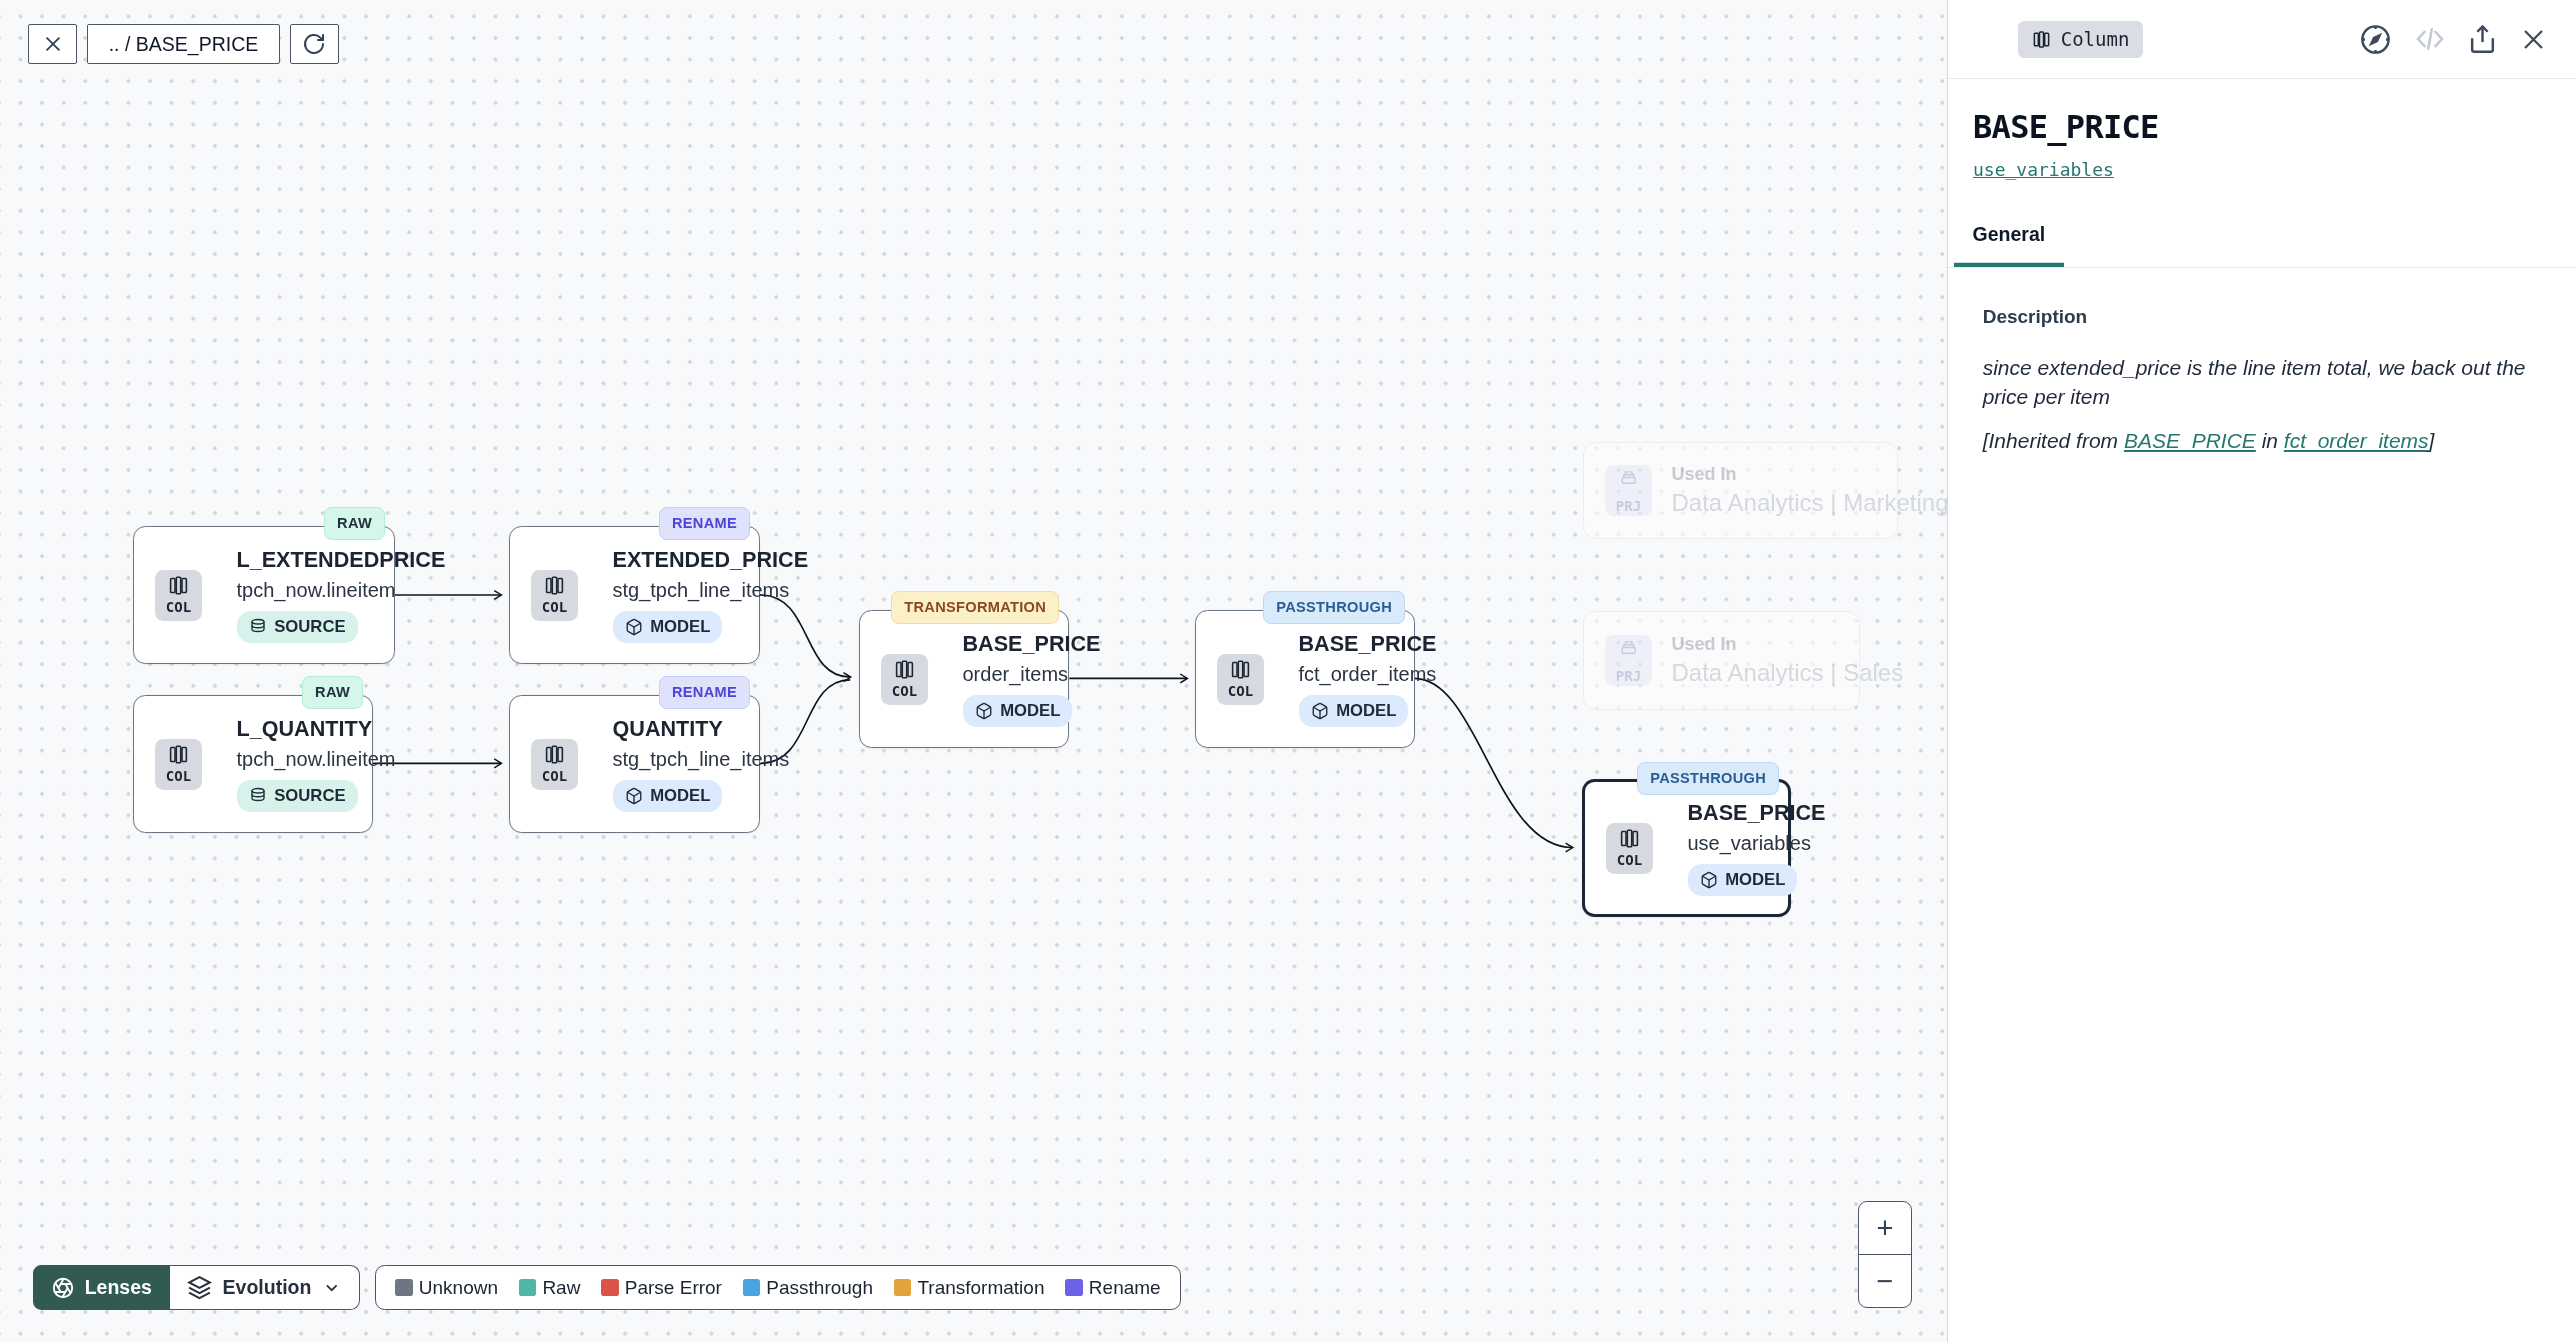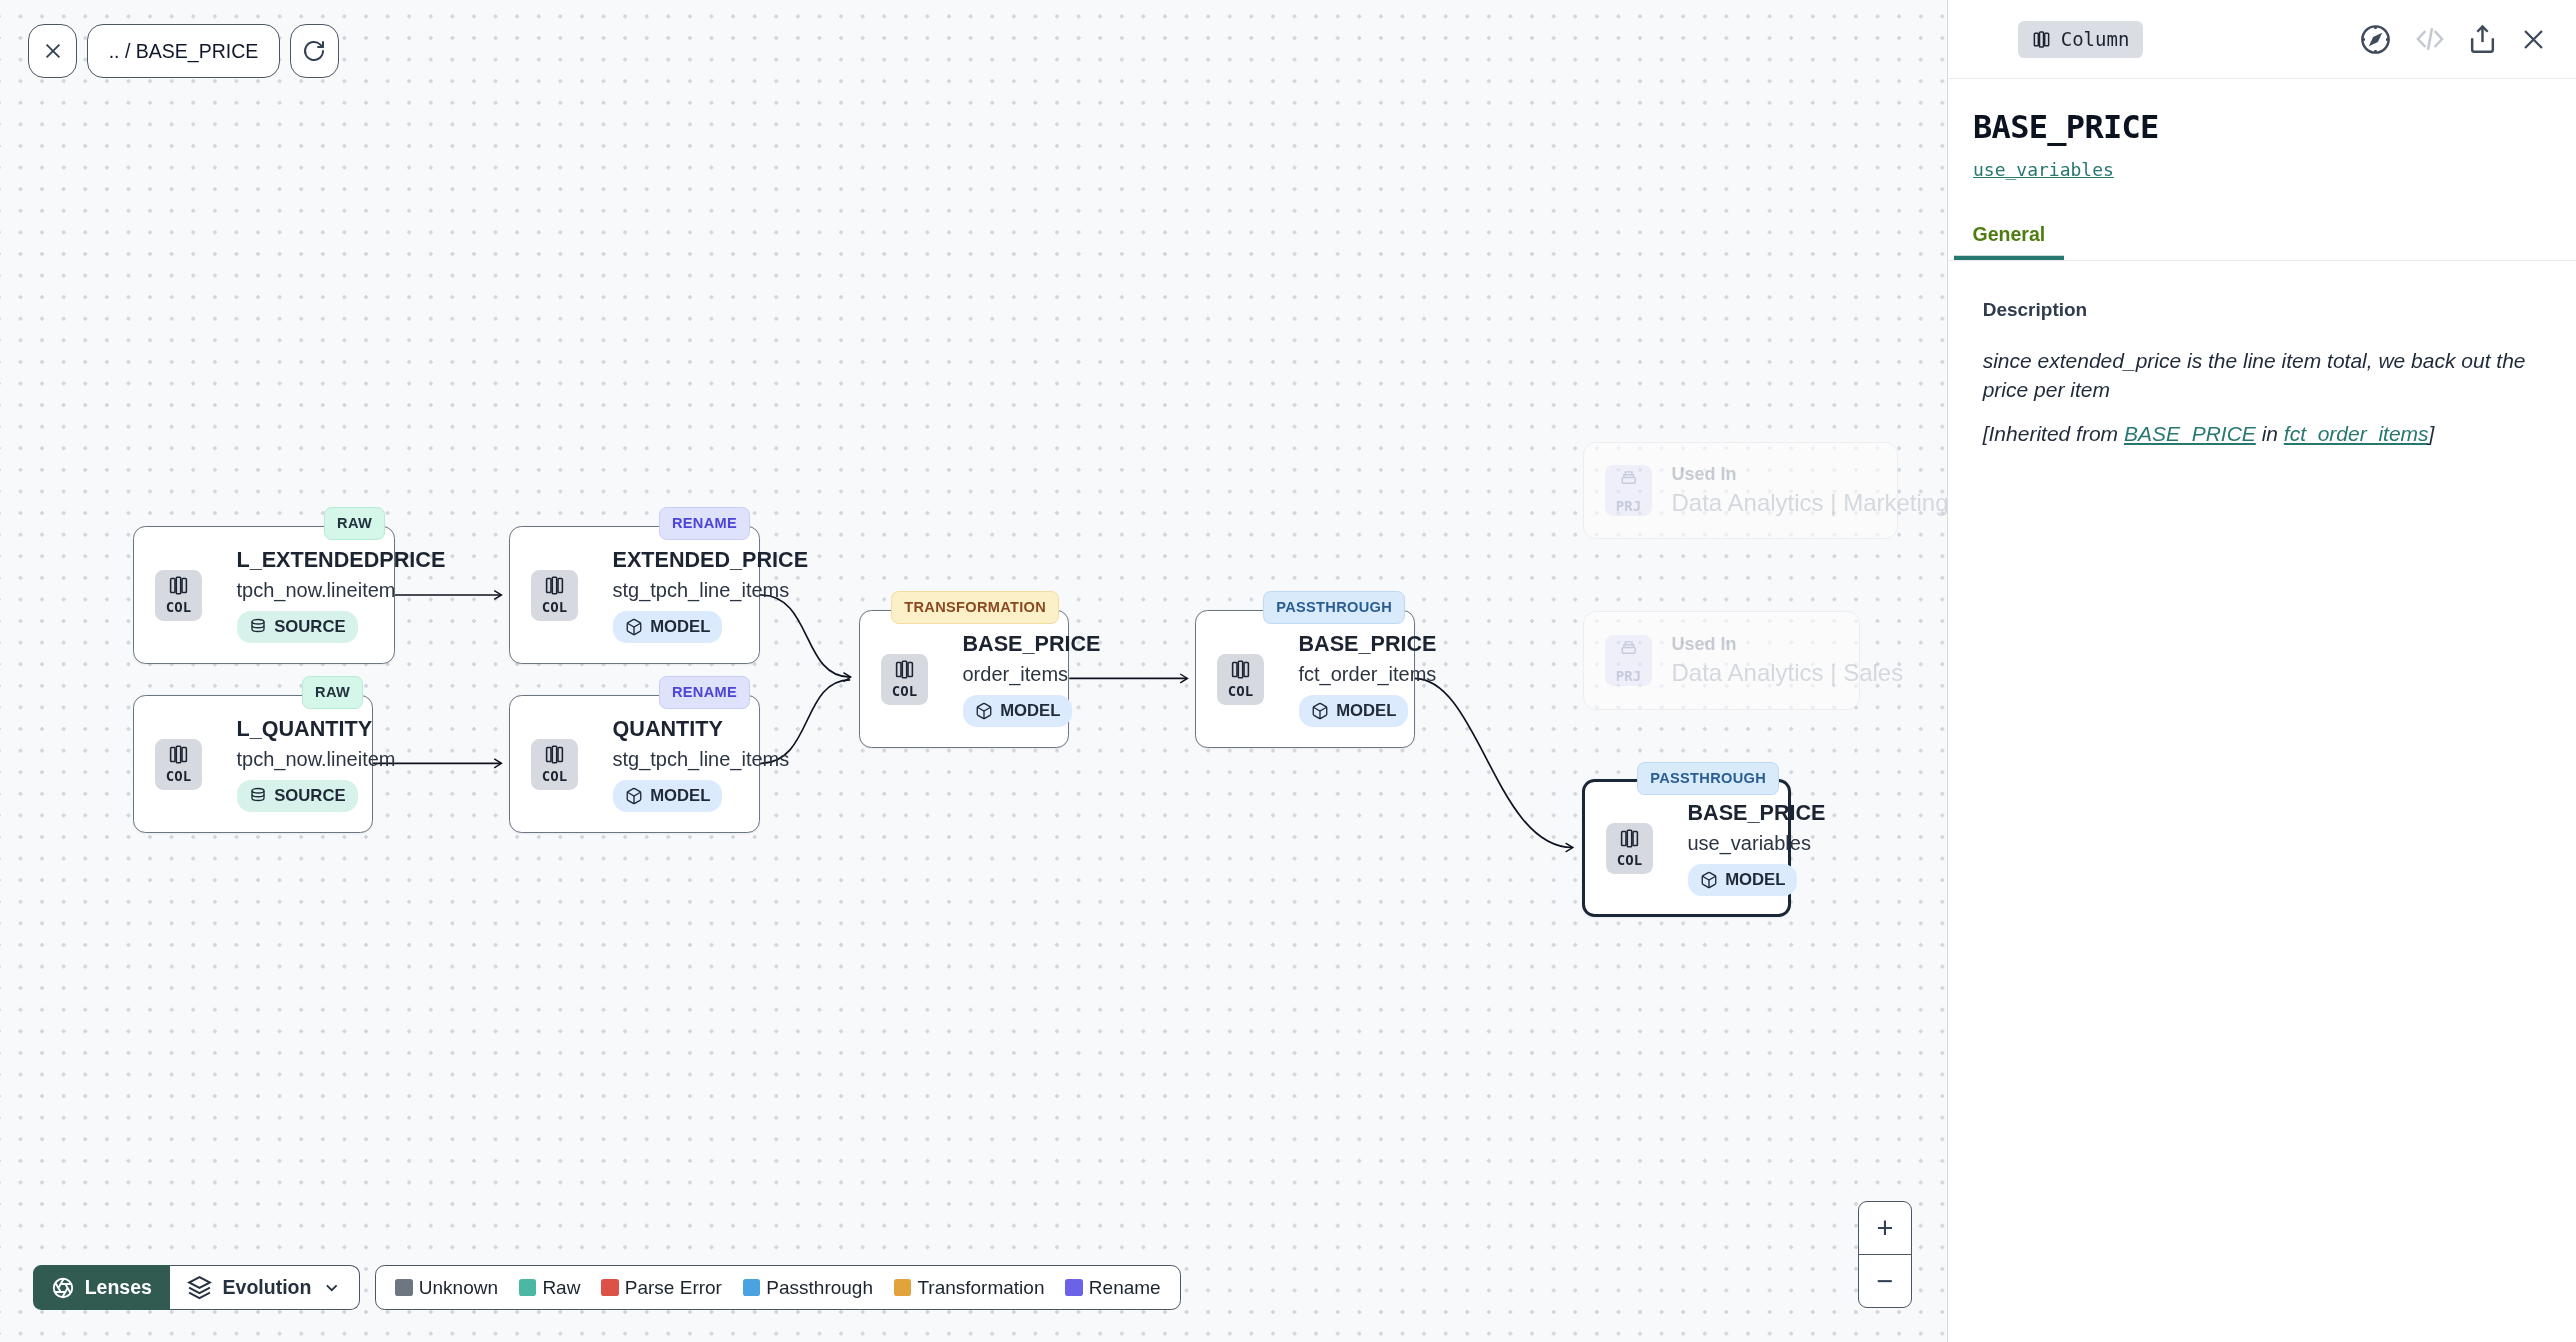--- a/index.html
+++ b/index.html
@@ -11,21 +11,21 @@
     position:absolute; left:0; top:0; width:1948px; height:1343px;
     background-color:#f8f9fb;
     background-image:radial-gradient(#d2d6dd 1.6px, transparent 1.9px);
     background-size:21.6px 21.6px; background-position:9.7px 5.6px;
   }
   .edges { position:absolute; left:0; top:0; z-index:1; pointer-events:none; }
 
   
   .toolbar { position:absolute; left:28px; top:24px; display:flex; gap:9.7px; z-index:5; }
   .tbtn {
-    height:54px; background:#fff; border:1.7px solid #4b5563; border-radius:16px;
+    height:40px; background:#fff; border:1.7px solid #4b5563; border-radius:2px;
     display:flex; align-items:center; justify-content:center; color:#334155; cursor:pointer;
   }
   .tbtn.sq { width:49px; }
   .tbtn.bc { padding:0 21px; font-size:19.5px; font-weight:500; color:#0f172a; }
 
   
   .node {
     position:absolute; z-index:2; background:#fff; border:1.7px solid #6b7684; border-radius:12.5px;
     box-shadow:0 0.7px 2.1px rgba(15,23,42,.06);
   }
@@ -110,21 +110,21 @@
   .panel-body { padding:29px 25px 0 25px; }
   .panel-title {
     font-family:"DejaVu Sans Mono", monospace; font-size:32px; font-weight:700; color:#0b1220; letter-spacing:-0.7px;
   }
   .panel-link {
     display:inline-block; margin-top:12.5px; font-family:"DejaVu Sans Mono", monospace; font-size:18px;
     color:#26776f; text-decoration:underline; cursor:pointer;
   }
   .tabs { margin:43px -25px 0 -25px; padding-left:5.6px; border-bottom:1.4px solid #e8eaee; display:flex; }
   .tab {
-    padding:0 19px 14px; font-size:19.5px; font-weight:600; color:#4d7c0f; cursor:pointer;
+    padding:0 19px 21px; font-size:19.5px; font-weight:600; color:#0f172a; cursor:pointer;
     box-shadow:inset 0 -4.2px 0 #26776f;
   }
   .desc-section { margin-top:38px; padding-left:9.7px; }
   .desc-label { font-size:19px; font-weight:700; color:#2f3c4d; }
   .desc-text { margin-top:25px; font-size:21px; font-style:italic; color:#1f2a3a; line-height:1.4; max-width:564px; }
   .inherited { margin-top:18px; font-size:21px; font-style:italic; color:#1f2a3a; }
   .inherited a, .ilink { color:#26776f; text-decoration:underline; font-style:italic; cursor:pointer; }
 
   svg { display:block; }
 </style>

